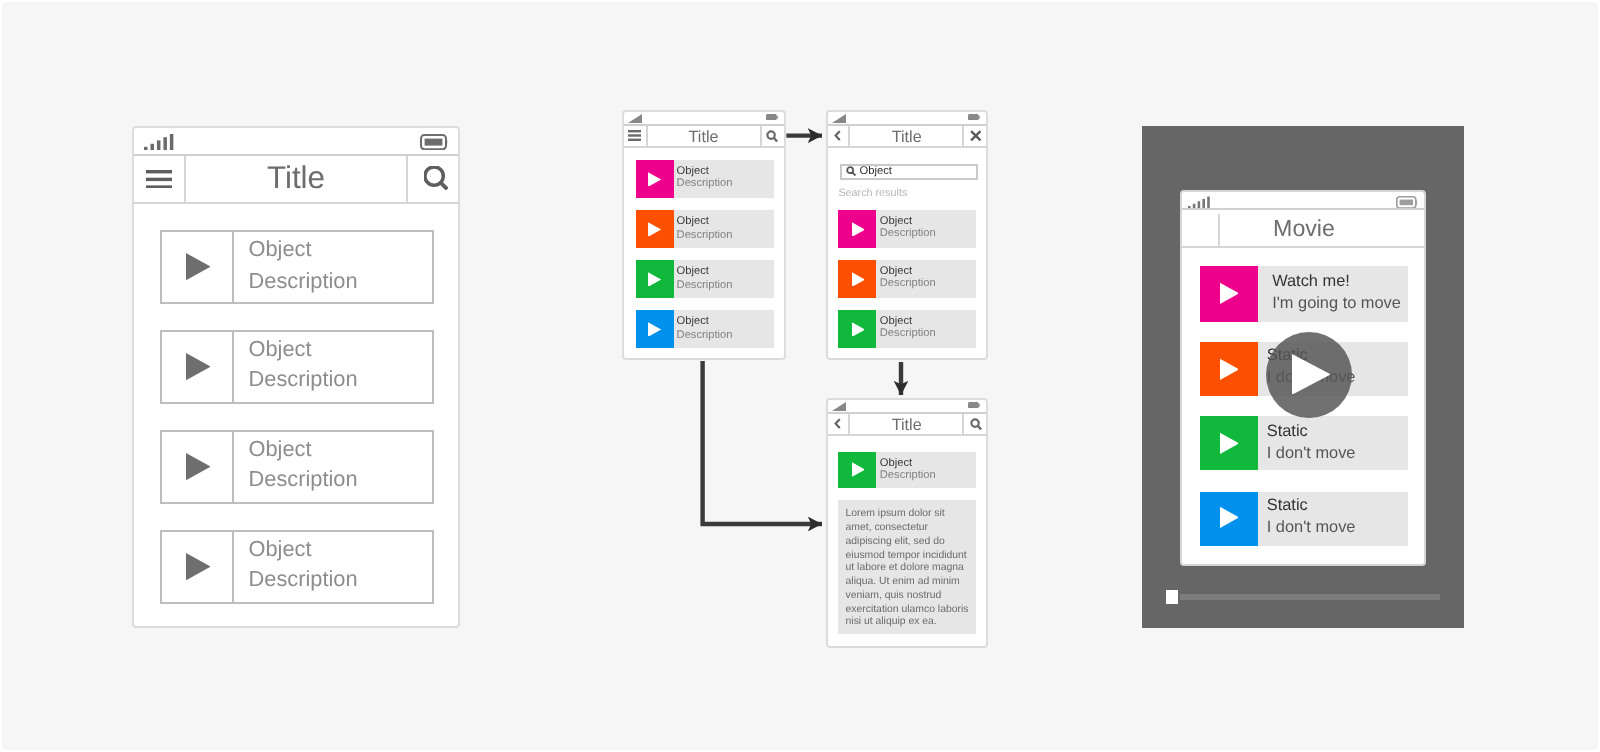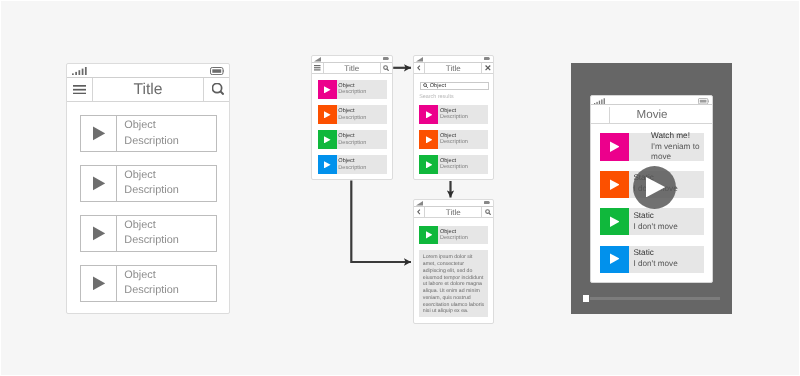--- a/index.html
+++ b/index.html
@@ -361,23 +361,23 @@
       <div class="divider"></div>
       <div class="cell title" style="margin-left:-18.3px;">Movie</div>
     </div>
     <div id="movie-rows">
         <div class="row-solid" style="left: 9.2px; top: 37.8px; width: 103.8px; height: 27.3px;">
           <div class="thumb" style="width:28.9px;background:#ec008c;">
             <svg width="9.6" height="11.4" viewBox="0 0 20 22">
               <path d="M0 0 L20 11 L0 22 Z" fill="#ffffff"></path>
             </svg>
           </div>
-          <div class="meta" style="font-size:8.2px;line-height:10.9px;padding-left:22px;">
+          <div class="meta" style="font-size:8.2px;line-height:10.9px;padding-left:7px;">
             <div style="color:#333;font-weight:normal;">Watch me!</div>
-            <div style="color:#555;">I'm veniam to move</div>
+            <div style="color:#555;">I'm going to move</div>
           </div>
         </div>
         <div class="row-solid" style="left: 9.2px; top: 75.2px; width: 103.8px; height: 27.3px;">
           <div class="thumb" style="width:28.9px;background:#fc5000;">
             <svg width="9.6" height="11.4" viewBox="0 0 20 22">
               <path d="M0 0 L20 11 L0 22 Z" fill="#ffffff"></path>
             </svg>
           </div>
           <div class="meta" style="font-size:8.2px;line-height:10.9px;padding-left:4.3px;">
             <div style="color:#333;font-weight:normal;">Static</div>

